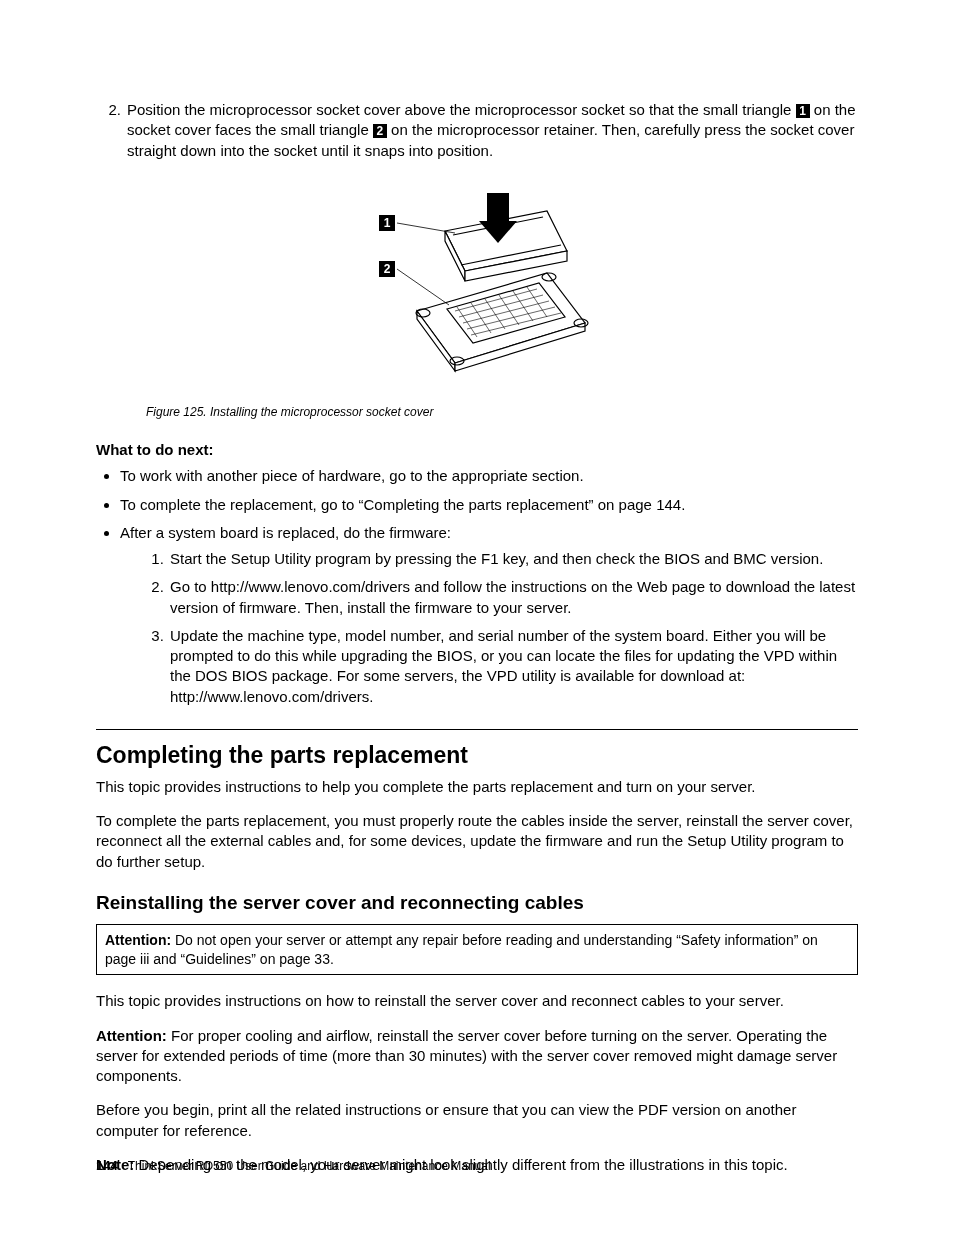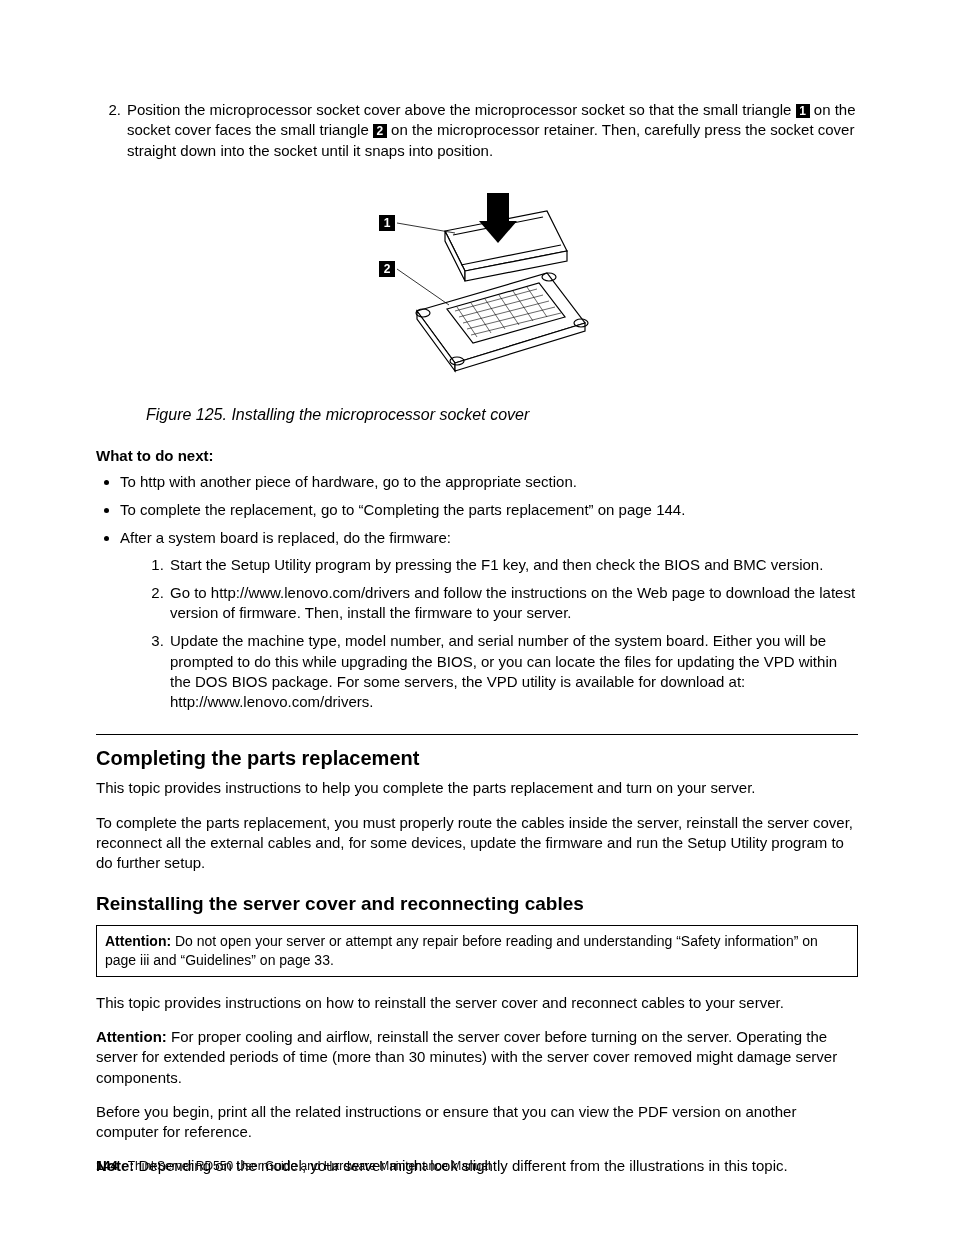--- a/index.html
+++ b/index.html
@@ -46,21 +46,21 @@
   .figure-wrap {
     text-align: center;
     margin-top: 30px;
     margin-bottom: 18px;
   }
   .figure-wrap svg {
     display: inline-block;
   }
   .figure-caption {
     font-style: italic;
-    font-size: 16px;
+    font-size: 12px;
     margin-left: 50px;
     margin-bottom: 20px;
   }
   .subhead {
     font-weight: bold;
     margin-top: 6px;
     margin-bottom: 6px;
   }
   ul.bullets {
     margin: 6px 0 0 0;
@@ -76,21 +76,21 @@
   ol.nums > li {
     margin-bottom: 8px;
     padding-left: 2px;
   }
   hr.rule {
     border: none;
     border-top: 1px solid #000;
     margin: 22px 0 10px 0;
   }
   h1.section {
-    font-size: 20px;
+    font-size: 23px;
     font-weight: bold;
     margin: 0 0 6px 0;
   }
   h2.subsection {
     font-size: 19px;
     font-weight: bold;
     margin: 18px 0 8px 0;
   }
   p { margin: 0 0 14px 0; }
   .attention-box {
@@ -174,21 +174,21 @@
       <rect x="42" y="70" width="16" height="16" fill="#000"></rect>
       <text x="50" y="82" text-anchor="middle" fill="#fff" font-size="12" font-family="Arial" font-weight="bold">2</text>
     </svg>
   </div>
 
   <div class="figure-caption">Figure 125. Installing the microprocessor socket cover</div>
 
   <div class="subhead">What to do next:</div>
 
   <ul class="bullets">
-    <li>To http with another piece of hardware, go to the appropriate section.</li>
+    <li>To work with another piece of hardware, go to the appropriate section.</li>
     <li>To complete the replacement, go to “Completing the parts replacement” on page 144.</li>
     <li>
       <span>After a system board is replaced, do the firmware:</span>
       <ol class="nums">
         <li>Start the Setup Utility program by pressing the F1 key, and then check the BIOS and BMC version.</li>
         <li>Go to http://www.lenovo.com/drivers and follow the instructions on the Web page to download the latest version of firmware. Then, install the firmware to your server.</li>
         <li>Update the machine type, model number, and serial number of the system board. Either you will be prompted to do this while upgrading the BIOS, or you can locate the files for updating the VPD within the DOS BIOS package. For some servers, the VPD utility is available for download at: http://www.lenovo.com/drivers.</li>
       </ol>
     </li>
   </ul>

